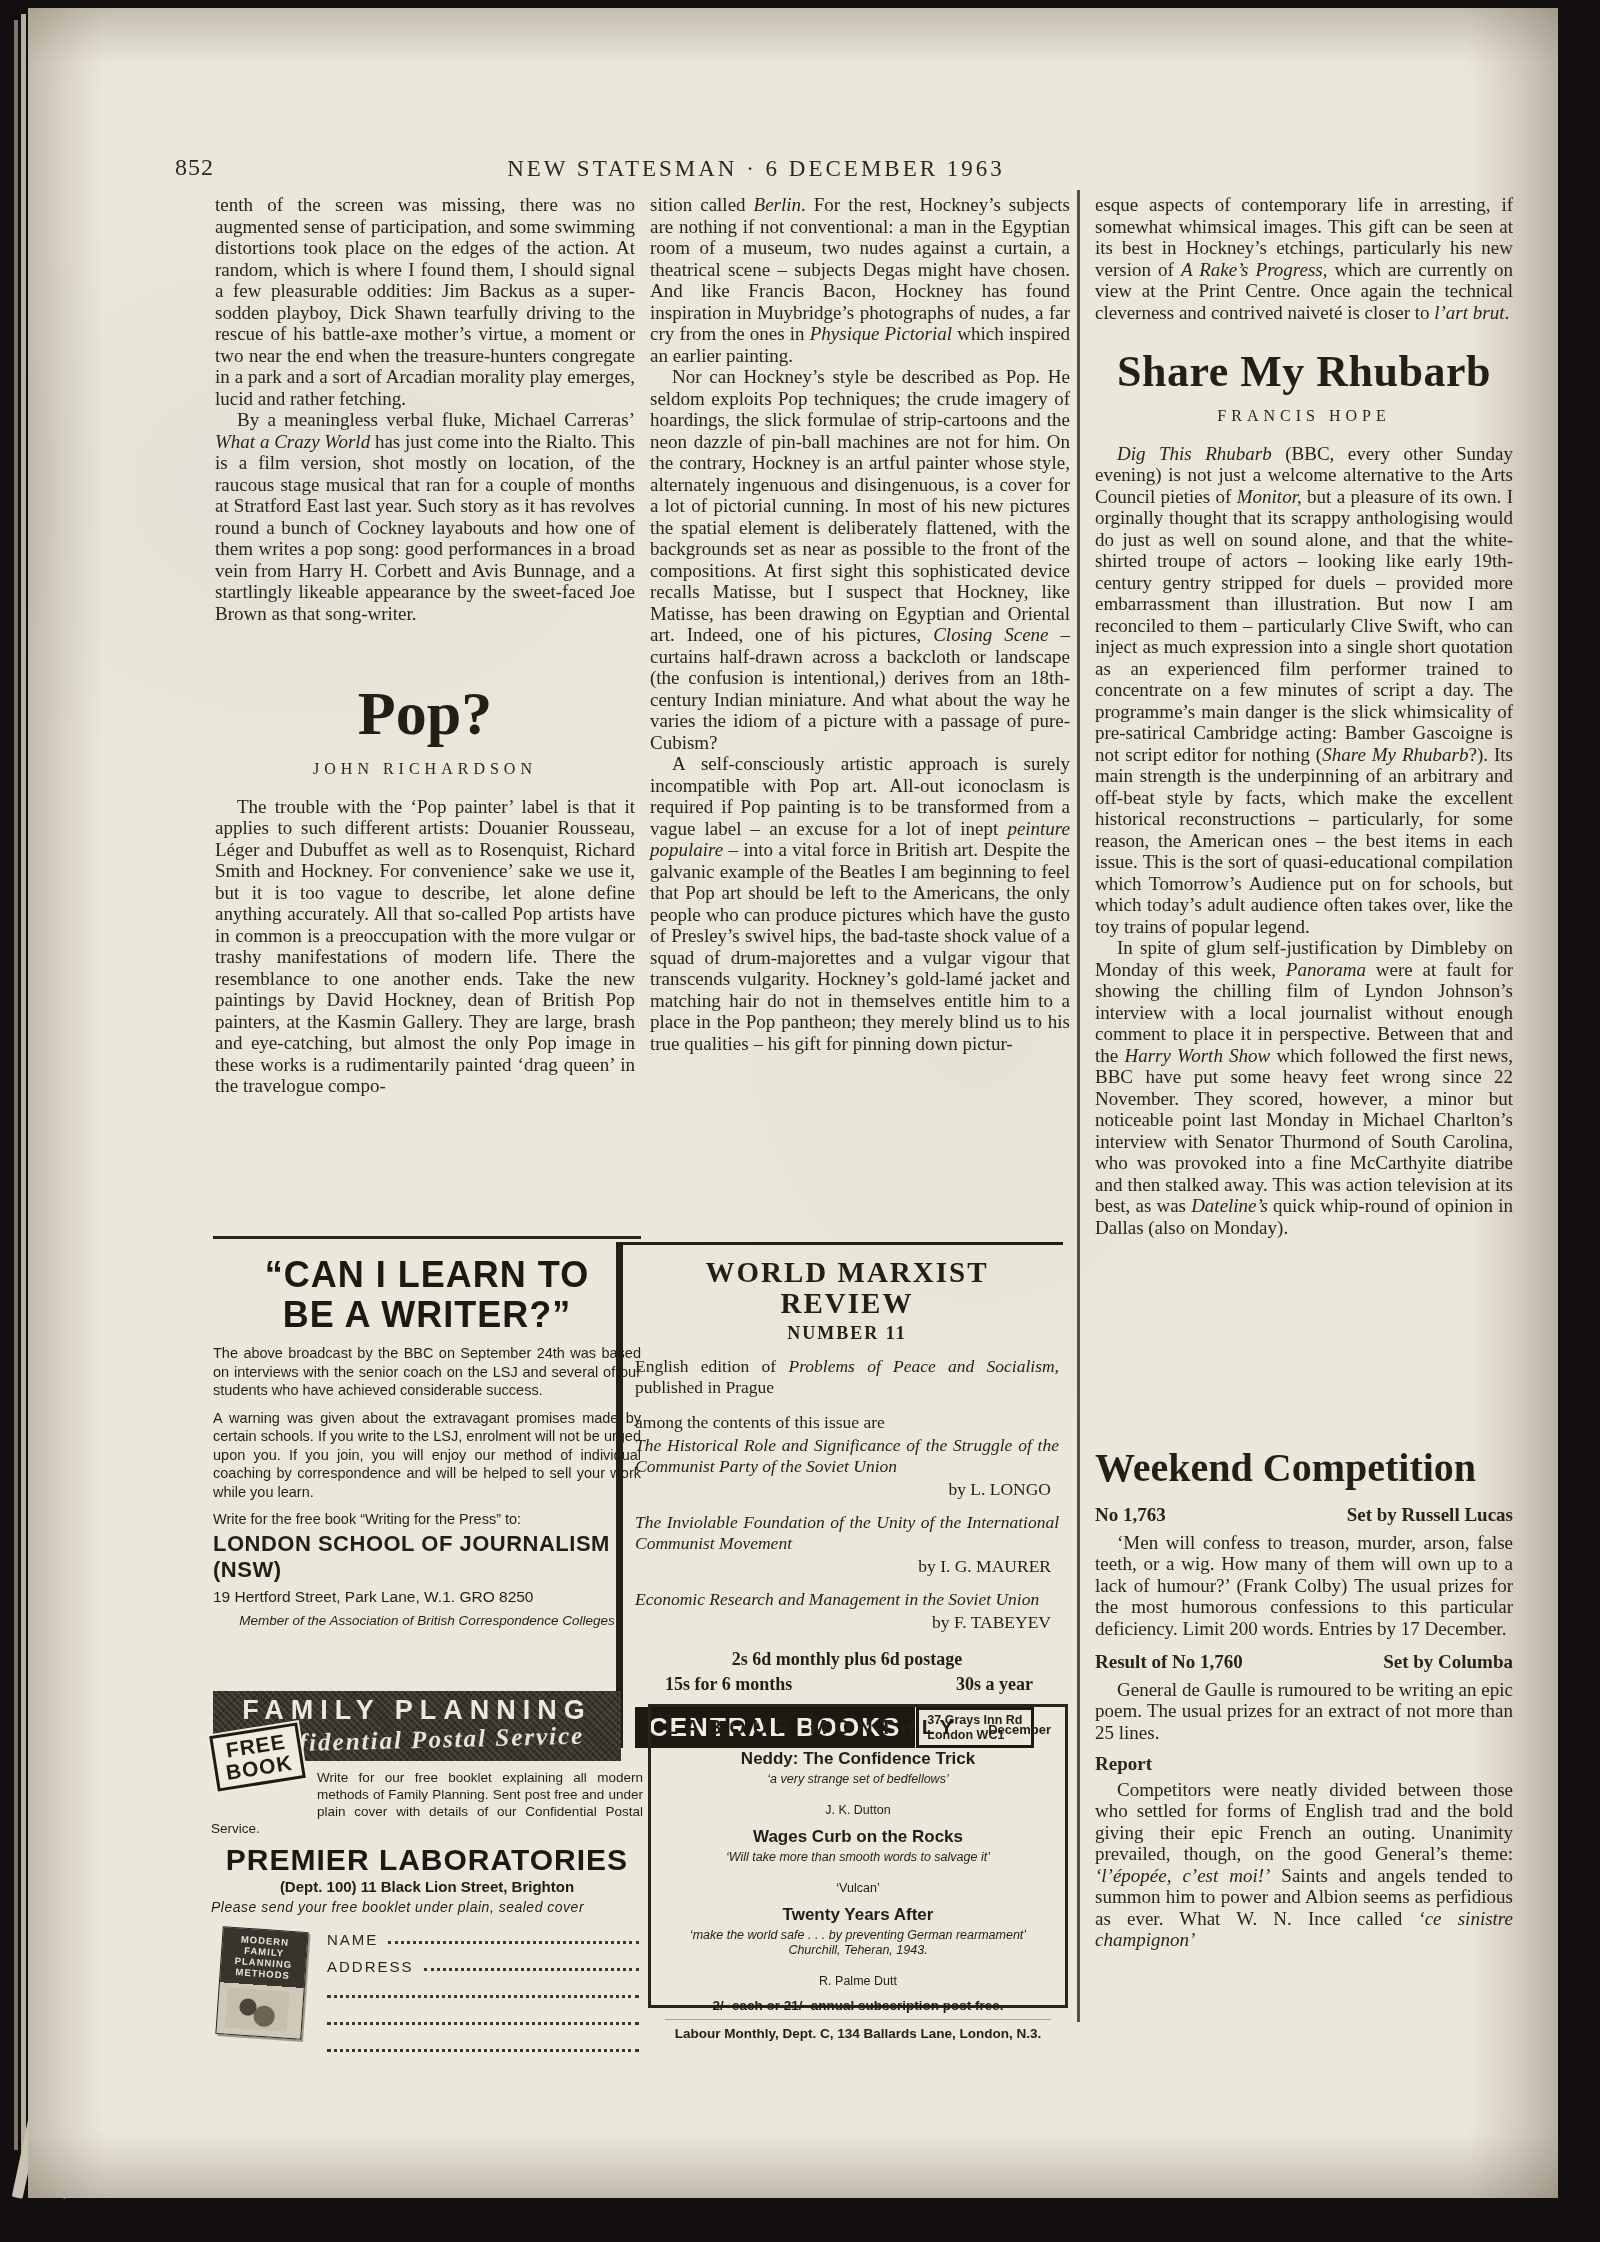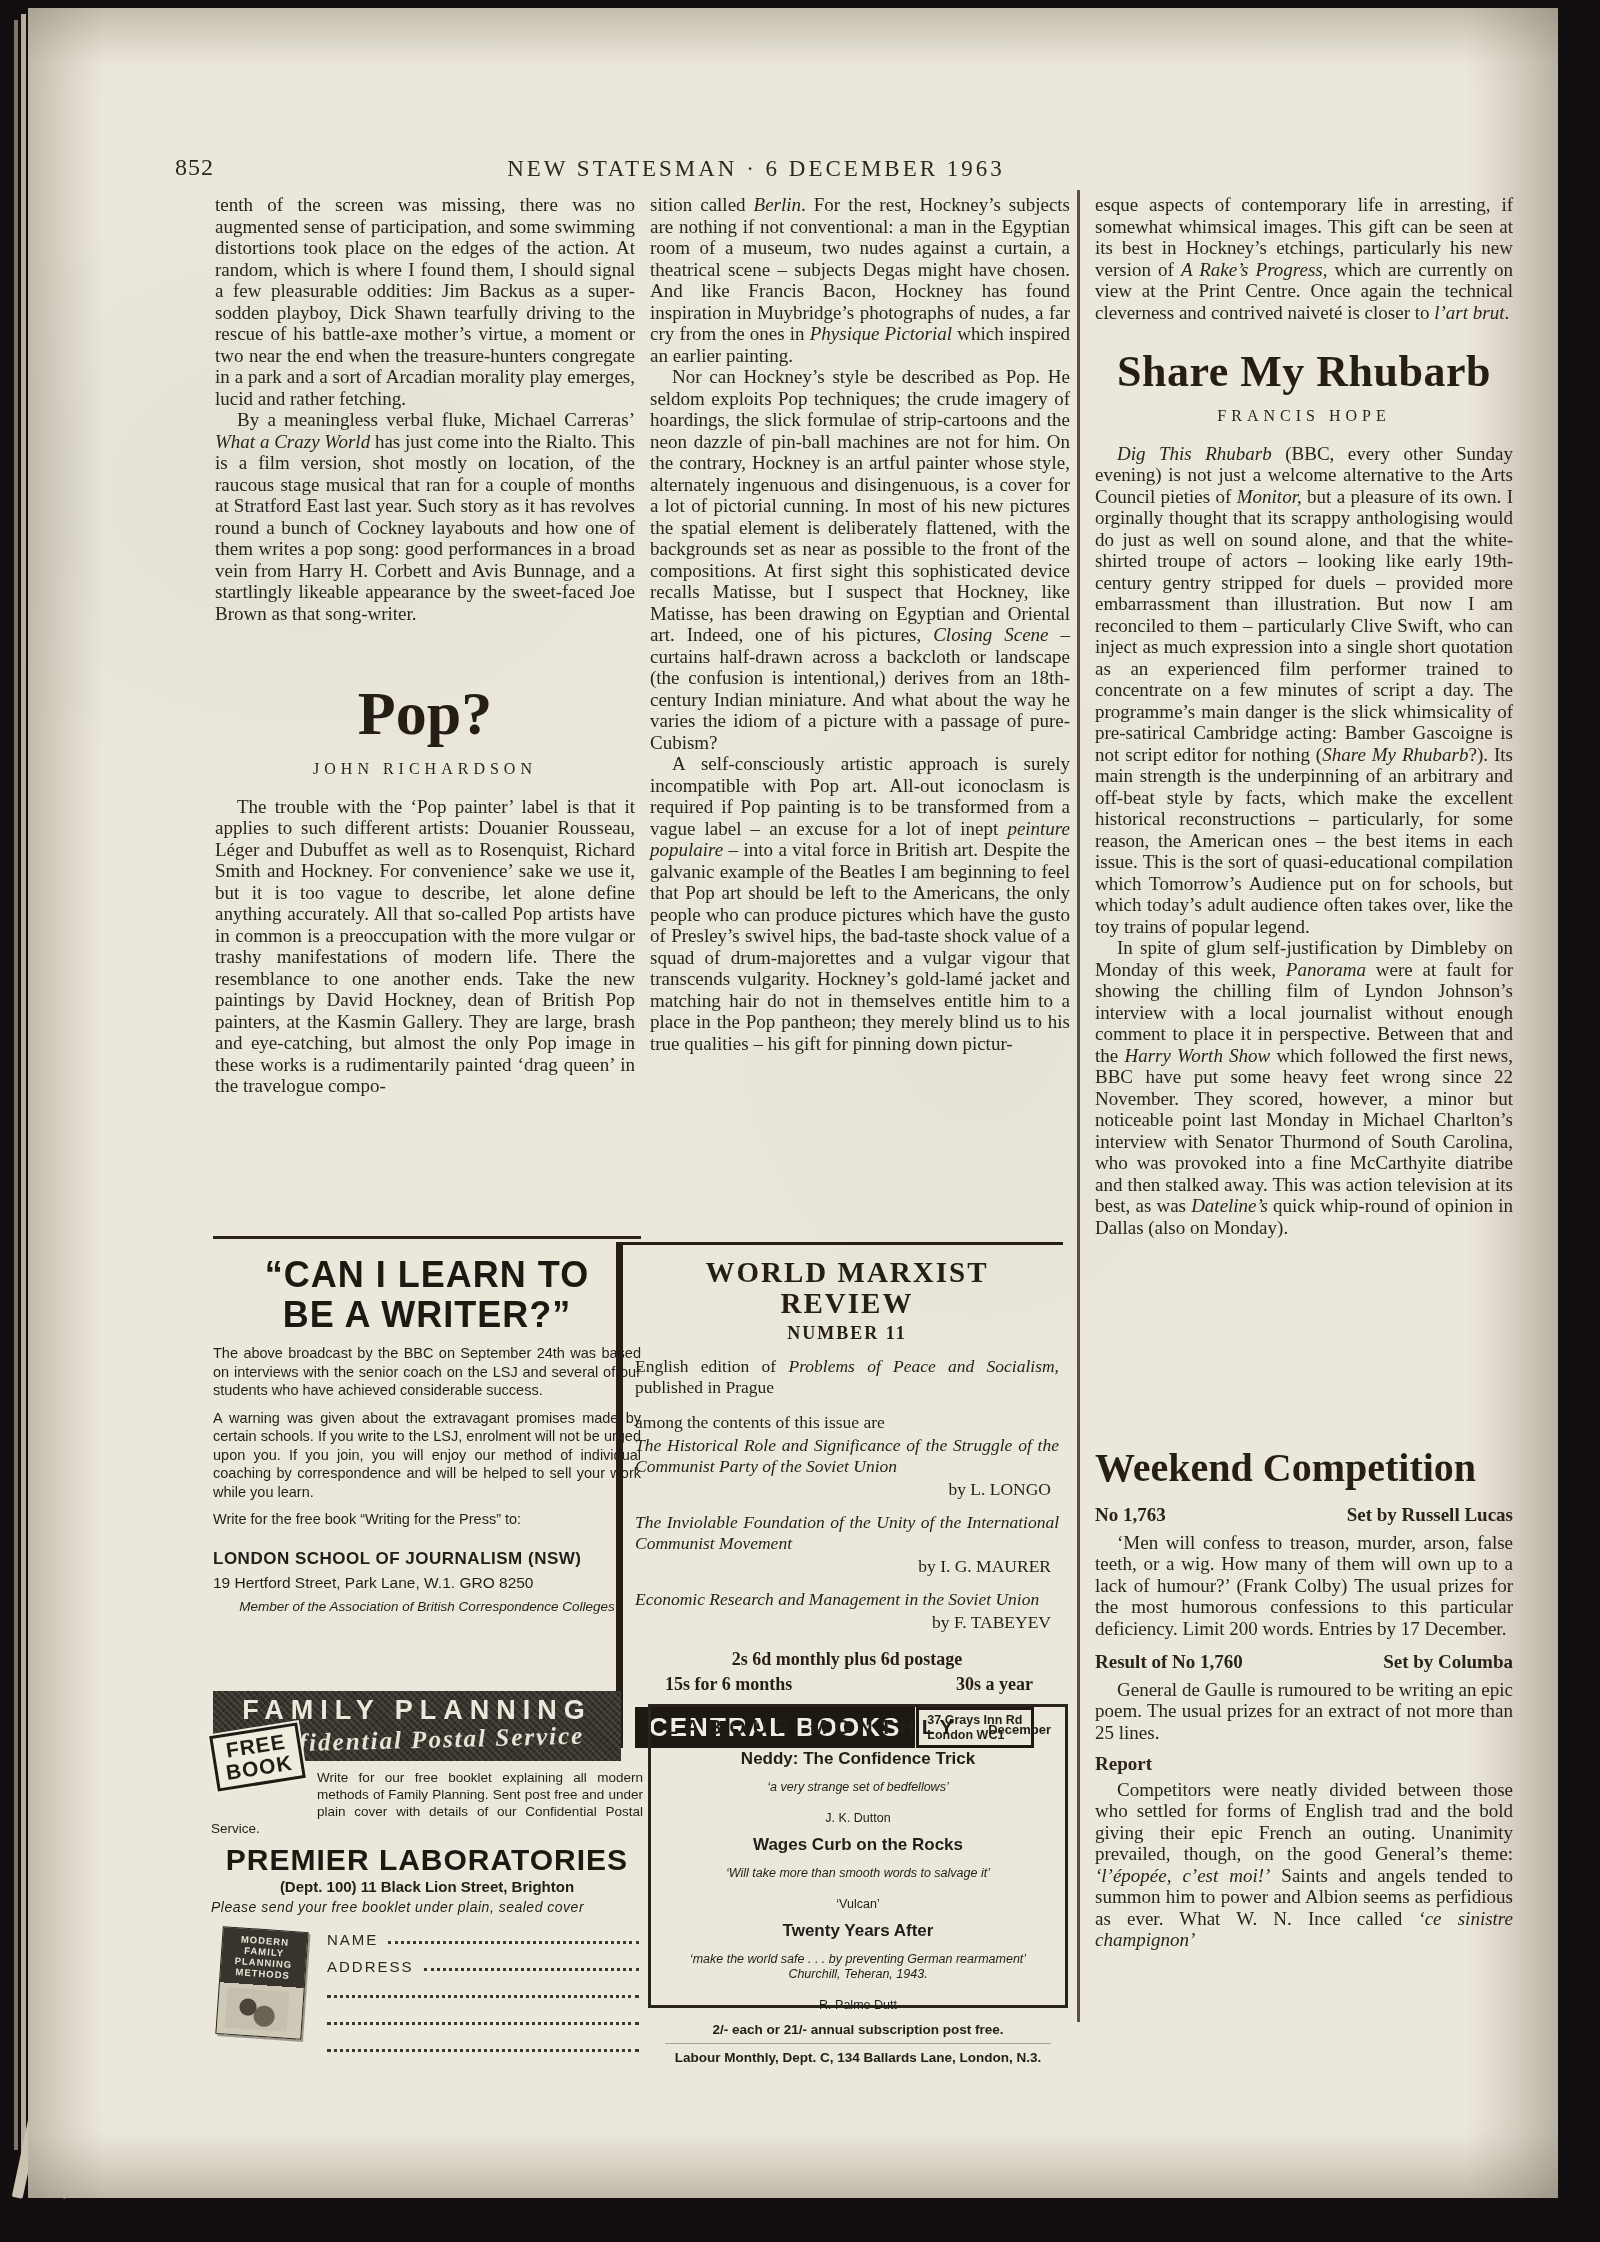--- a/index.html
+++ b/index.html
@@ -40,21 +40,21 @@
   .comp{position:absolute;left:1067px;top:1438px;width:418px;font-size:19px;line-height:21.5px;text-align:justify;}
   .comp-head{font-size:40px;line-height:44px;font-weight:bold;text-align:left;margin:0 0 14px;color:#241e17;}
   .comp-row{display:flex;justify-content:space-between;font-weight:bold;font-size:19px;margin:4px 0 6px;}
   .comp p{margin:0 0 6px;}
   .report-head{font-weight:bold;font-size:19px;margin:10px 0 4px;}
 
   .ad-writer{position:absolute;left:185px;top:1228px;width:428px;border-top:3px solid #29231c;
              padding-top:16px;font-family:"Liberation Sans","DejaVu Sans",sans-serif;color:#231e18;}
   .wtitle{font-weight:bold;font-size:36px;line-height:40px;text-align:center;letter-spacing:1px;color:#1d1812;}
   .ad-writer p{font-size:14.5px;line-height:18.5px;text-align:justify;margin:9px 0 0;}
-  .wschool{font-weight:bold;font-size:17px;letter-spacing:.5px;margin-top:20px;}
+  .wschool{font-weight:bold;font-size:22px;letter-spacing:.5px;margin-top:2px;}
   .waddr{font-size:15.5px;margin-top:5px;}
   .wmember{font-style:italic;font-size:13.5px;text-align:center;margin-top:6px;line-height:17px;}
 
   .ad-wmr{position:absolute;left:588px;top:1234px;width:424px;border-left:7px solid #241e17;
           border-top:3px solid #241e17;padding:12px 4px 0 12px;color:#241e17;}
   .wmr-title{font-size:29px;font-weight:bold;letter-spacing:2px;text-align:center;line-height:31px;}
   .wmr-num{font-size:18px;font-weight:bold;text-align:center;letter-spacing:2px;margin-top:4px;}
   .wmr-p{font-size:17.5px;line-height:21px;margin:12px 0 0;text-align:justify;}
   .wmr-item{font-size:17.5px;line-height:21px;font-style:italic;margin-top:12px;text-align:justify;}
   .wmr-by{font-size:17.5px;text-align:right;padding-right:8px;margin-top:2px;}
@@ -95,21 +95,21 @@
   .fp-label{font-size:15px;letter-spacing:2px;color:#2b2620;}
   .dots{flex:1;border-bottom:3.5px dotted #3d3731;margin:0 4px 4px 10px;}
   .fp-row.full .dots{margin-left:0;}
 
   .ad-labour{position:absolute;left:620px;top:1696px;width:420px;height:304px;border:3px solid #29231c;
       font-family:"Liberation Sans","DejaVu Sans",sans-serif;color:#221d17;padding:8px 14px 0;box-sizing:border-box;}
   .lm-head{display:flex;justify-content:space-between;align-items:baseline;}
   .lm-title{font-weight:bold;font-size:21px;letter-spacing:7px;}
   .lm-month{font-weight:bold;font-size:13px;}
   .lm-item-title{font-weight:bold;font-size:17px;text-align:center;margin-top:10px;}
-  .lm-quote{font-style:italic;font-size:12.5px;text-align:center;margin-top:11px;line-height:15px;}
+  .lm-quote{font-style:italic;font-size:12.5px;text-align:center;margin-top:3px;line-height:15px;}
   .lm-author{font-size:12.5px;text-align:center;margin-top:16px;}
   .lm-price{font-weight:bold;font-size:13.5px;text-align:center;margin-top:10px;}
   .lm-addr{font-weight:bold;font-size:13.5px;text-align:center;margin-top:6px;border-top:1px solid rgba(40,35,28,.35);padding-top:6px;}
 </style>
 </head>
 <body>
 
 <div class="stage">
   <div class="edge e1"></div>
   <div class="edge e2"></div>

